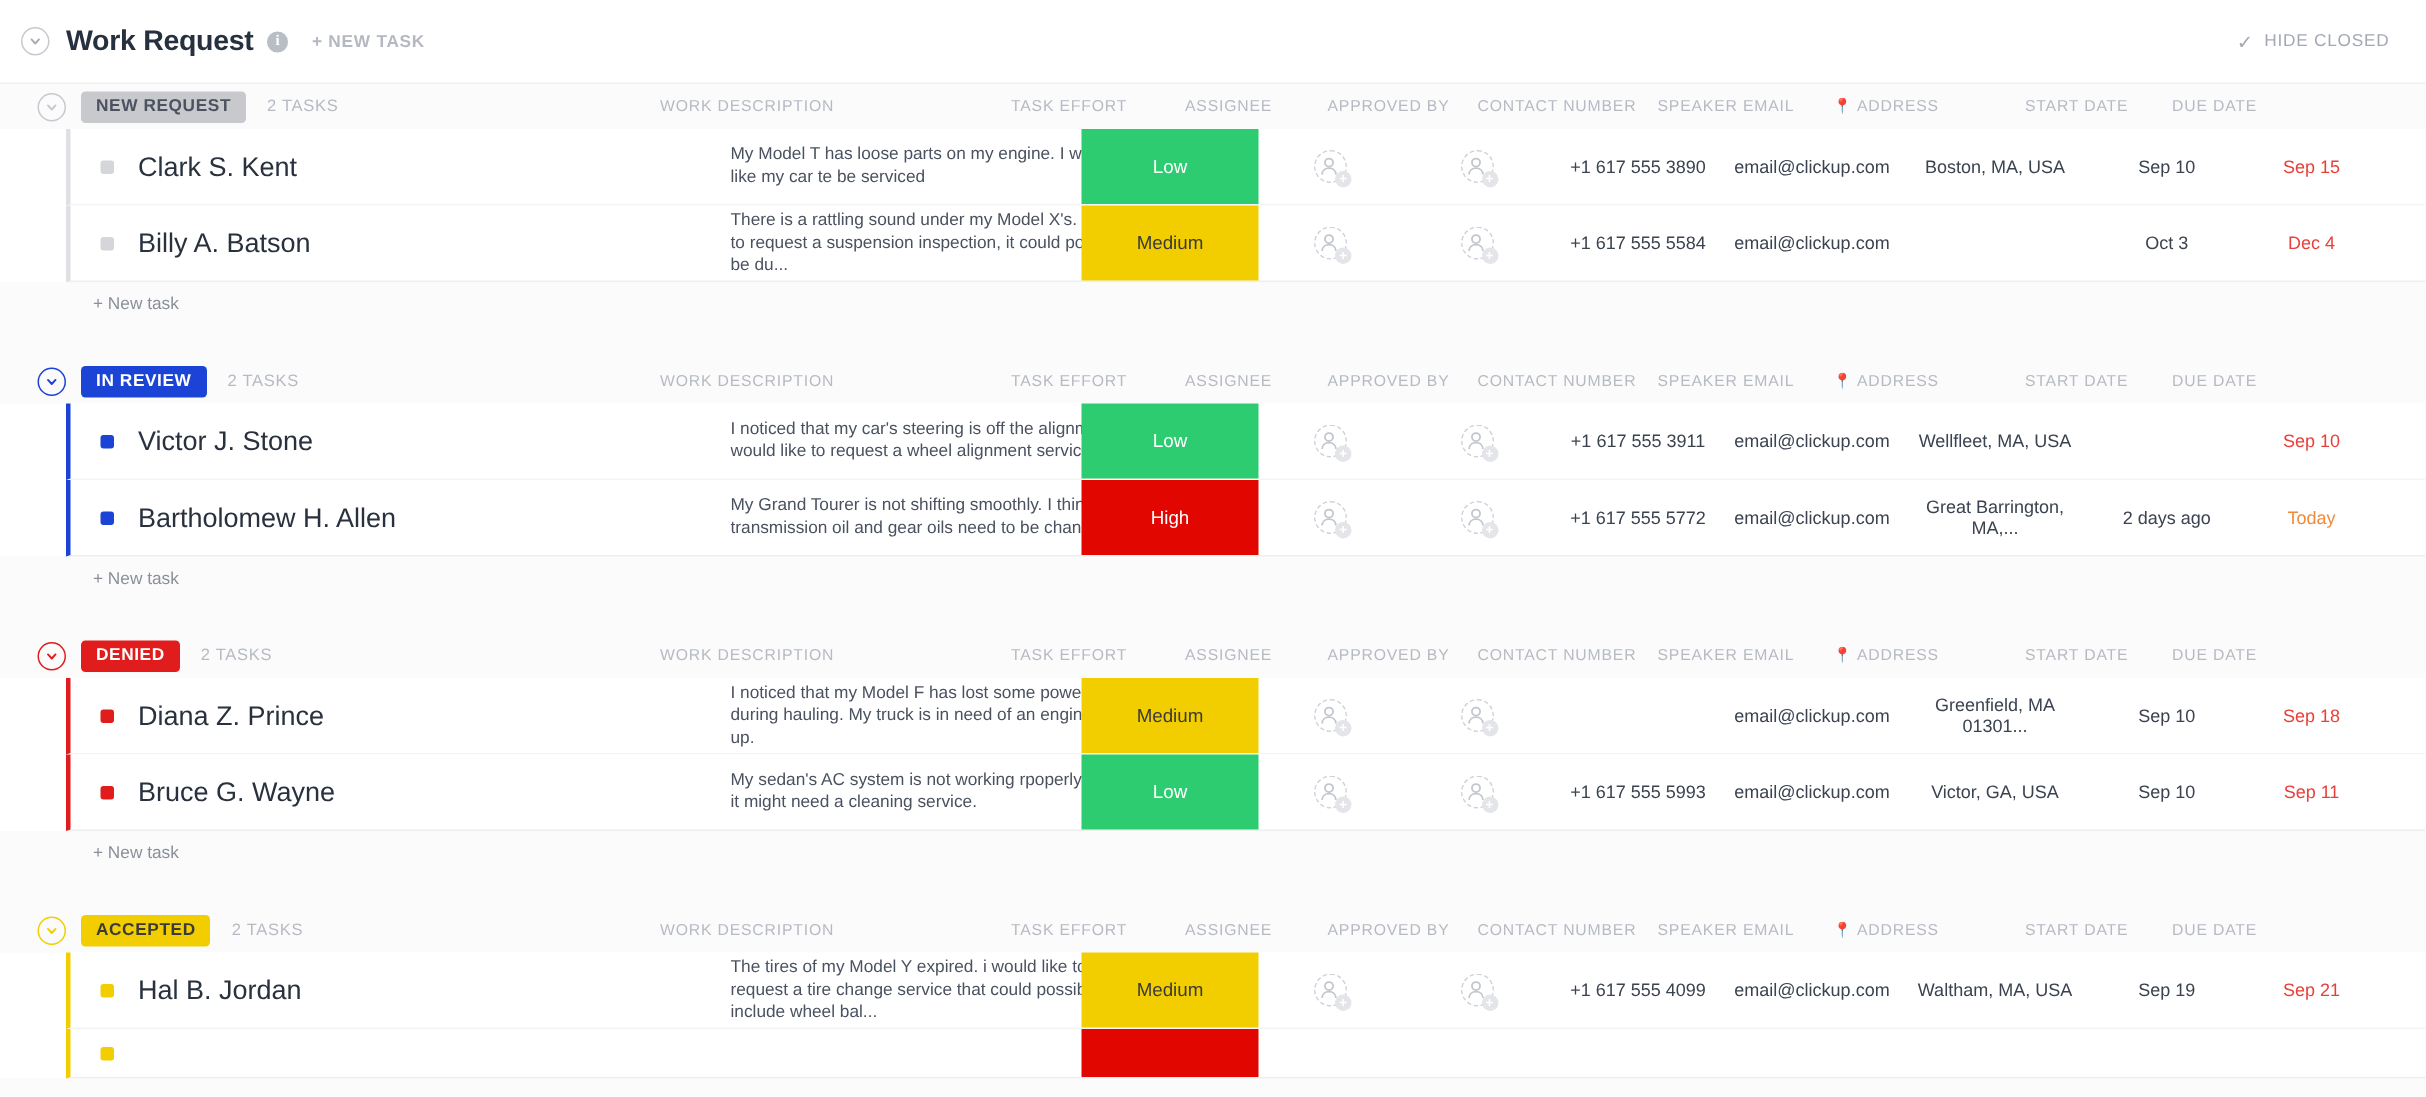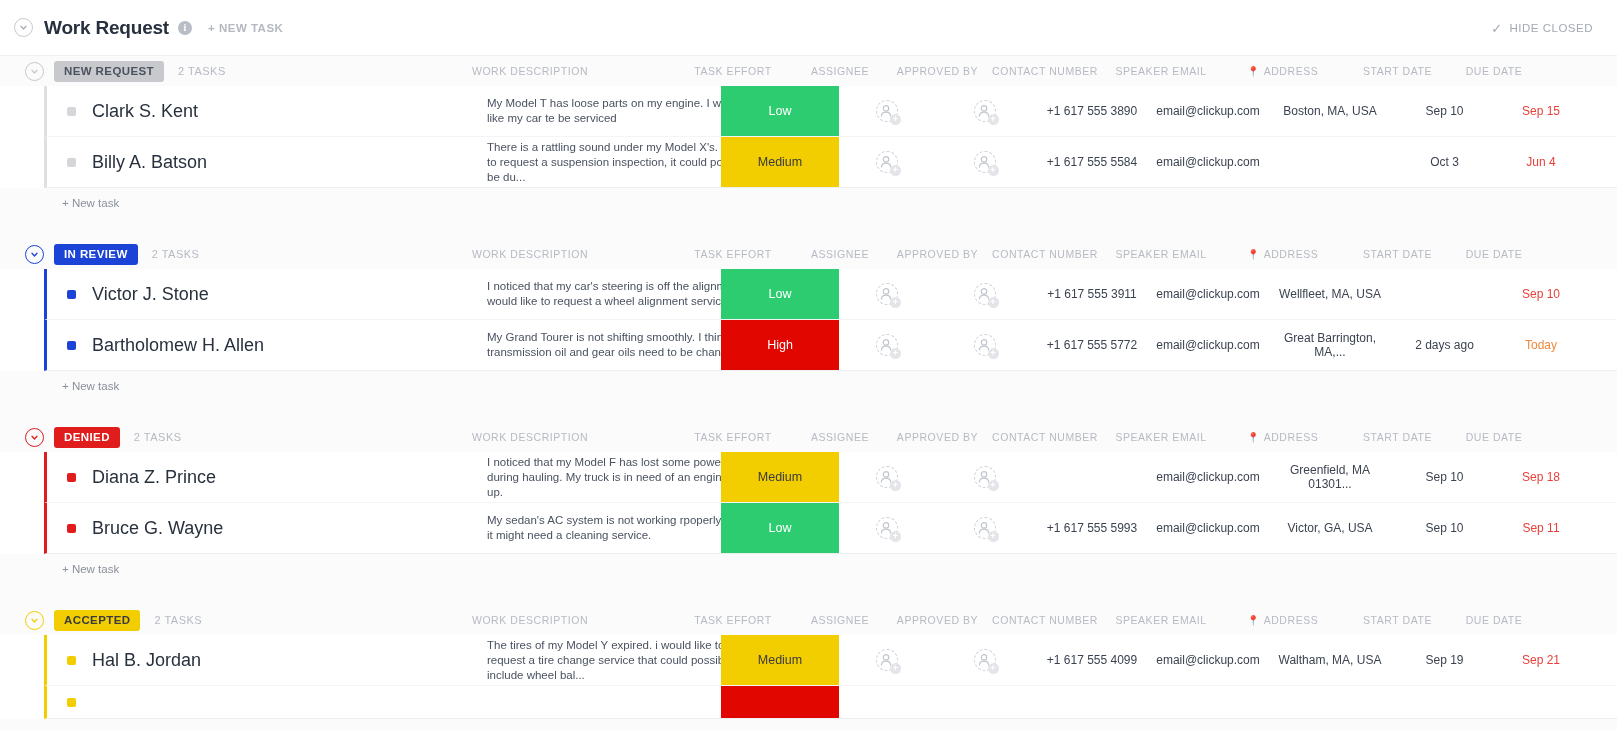--- a/index.html
+++ b/index.html
@@ -101,21 +101,21 @@
     color: #b6bac2;
     letter-spacing: 0.5px;
     margin-left: 14px;
     font-weight: 500;
   }
 
   
   .col-head {
     position: absolute;
     top: 0; height: 30px;
-    display: flex; align-items: center; justify-content: center;
+    display: flex; align-items: center; justify-content: flex-start;
     font-size: 10.5px;
     letter-spacing: 0.55px;
     color: #b6bac2;
     white-space: nowrap;
   }
   .col-head .pin { color: #e0218a; font-size: 10px; margin-right: 3px; }
 
   
   .rows { background: #ffffff; }
   .row {
@@ -341,21 +341,21 @@
           <div class="cell center" style="left:985px;width:120px">
             <span class="mono-small">+1 617 555 5584</span>
           </div>
           <div class="cell center" style="left:1105px;width:112px">
             <span class="mono-small">email@clickup.com</span>
           </div>
           <div class="cell center" style="left:1350px;width:95px">
             <span class="mono-small">Oct 3</span>
           </div>
           <div class="cell center" style="left:1448px;width:92px">
-            <span class="due" style="color:#e8403a">Jun 4</span>
+            <span class="due" style="color:#e8403a">Dec 4</span>
           </div>
         </div>
       </div>
       <div class="new-task-row">
         <span>+ New task</span>
       </div>
       <div class="gap"></div>
     </div>
     <div class="group">
       <div class="group-header">

